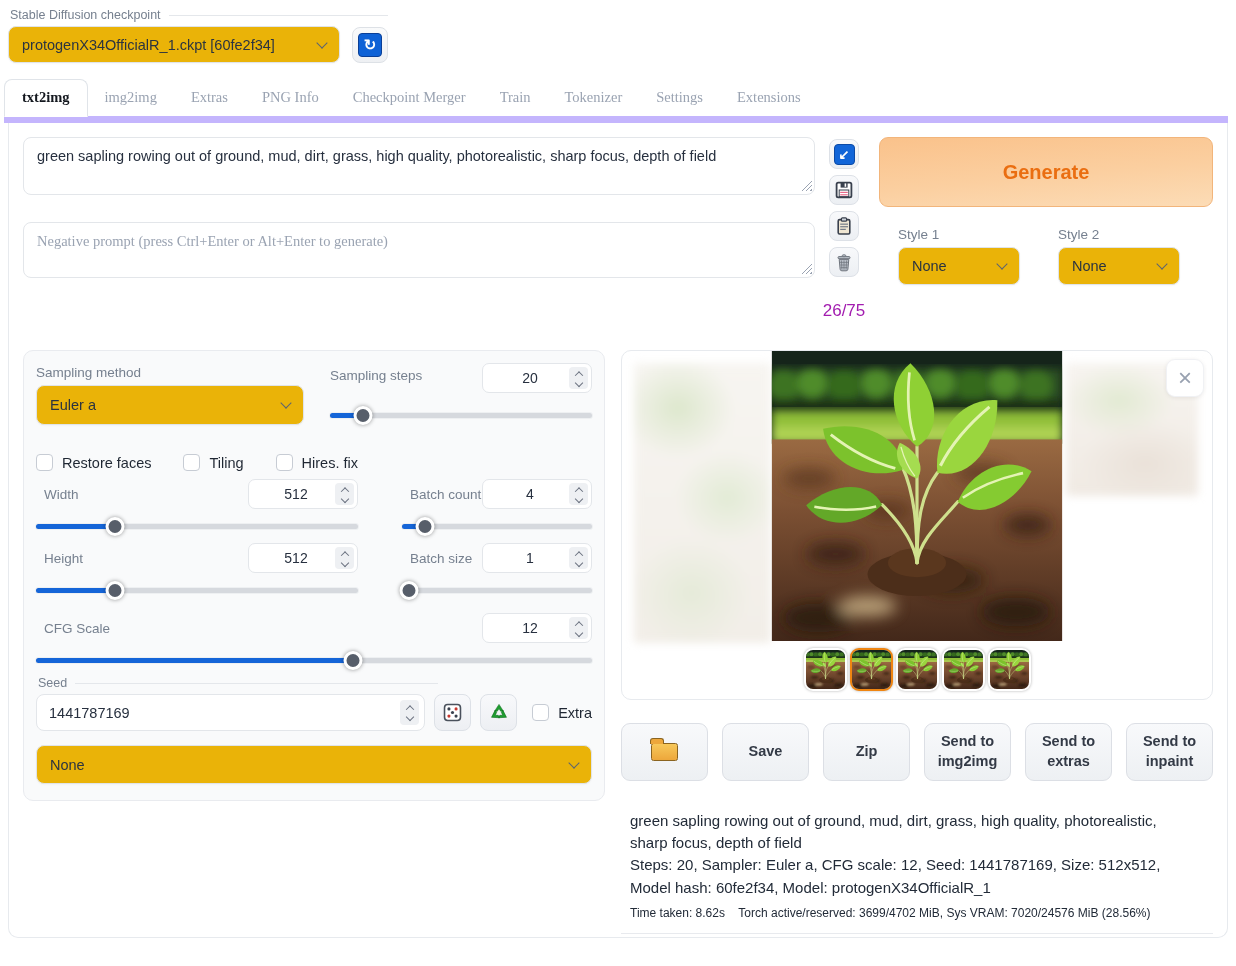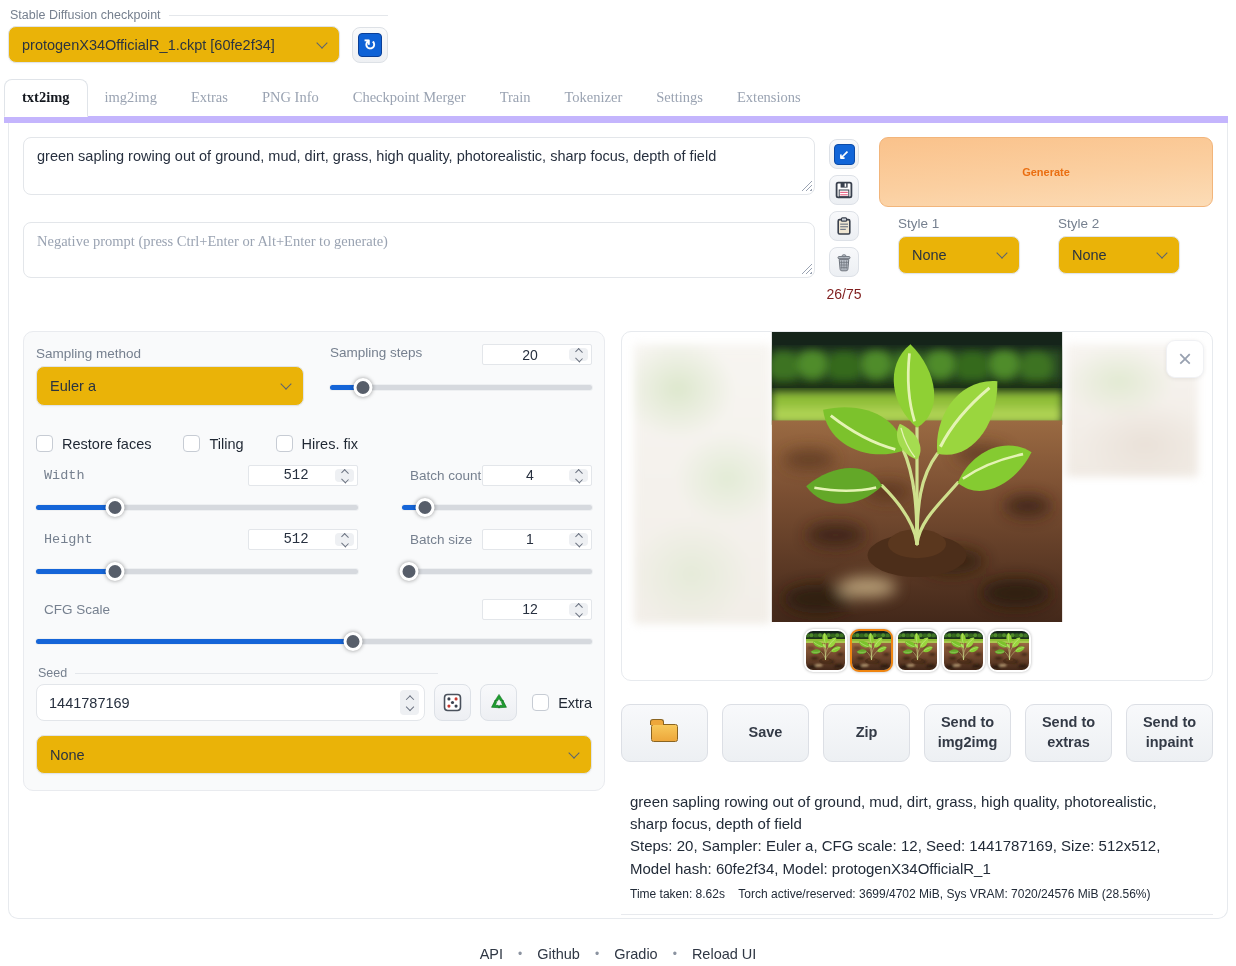--- a/index.html
+++ b/index.html
@@ -8,21 +8,21 @@
 
   
   .field-label { display:flex; align-items:center; font-size:12.5px; color:#76808f; padding:0 0 4px 2px; }
   .field-label .legend-line { flex:1; height:1px; background:#e4e7eb; margin-left:8px; }
   .select { height:37px; background:#eab308; border:1px solid #e0e4e9; border-radius:8px; display:flex; align-items:center;
             justify-content:space-between; padding:0 13px; font-size:14.5px; color:#2b3440; box-shadow:0 1px 2px rgba(0,0,0,.03); cursor:pointer; }
   .chev { width:8px; height:8px; border-right:1.7px solid #5b6472; border-bottom:1.7px solid #5b6472; transform:rotate(45deg); margin-top:-4px; }
   .chev-sm { width:6px; height:6px; border-right:1.4px solid #6b7280; border-bottom:1.4px solid #6b7280; }
   .up { transform:rotate(-135deg) translate(-1px,-1px); }
   .dn { transform:rotate(45deg); margin-top:1px; }
-  .num-box { width:110px; height:21px; background:#fff; border:1px solid #e3e6ea; border-radius:2px; position:relative; display:flex; }
+  .num-box { width:110px; height:30px; background:#fff; border:1px solid #e3e6ea; border-radius:7px; position:relative; display:flex; }
   .num-box input { border:none; outline:none; width:100%; text-align:center; font-size:14px; color:#27303f; font-family:inherit; background:transparent; padding-right:14px;}
   .spins { position:absolute; right:3px; top:3px; bottom:3px; width:19px; background:#eef0f3; border-radius:4px; display:flex; flex-direction:column; align-items:center; justify-content:center; gap:2px; cursor:pointer;}
   .slider { position:relative; height:18px; }
   .slider .track { position:absolute; left:0; right:0; top:7px; height:4.5px; background:#d6d9de; border-radius:3px; box-shadow:0 0 0 1px #eef0f2; }
   .slider .fill { position:absolute; left:0; top:7px; height:4.5px; background:#1565d8; border-radius:3px; }
   .slider .knob { position:absolute; top:0; width:19px; height:19px; border-radius:50%; background:#575e6a; border:3px solid #fff;
                   box-shadow:0 0 4px rgba(0,0,0,.4); transform:translateX(-50%); cursor:grab; }
   .checkbox { width:17px; height:17px; background:#fff; border:1.5px solid #c7ccd4; border-radius:4px; cursor:pointer; flex:none; }
   .icon-btn { width:30px; height:30px; border-radius:8px; background:linear-gradient(#f8f9fb,#ecEFF3); border:1px solid #dde1e7;
               display:flex; align-items:center; justify-content:center; cursor:pointer; }
@@ -52,50 +52,50 @@
   .ta-wrap { position:relative; }
   textarea { width:100%; border:1px solid #e3e6ea; border-radius:8px; padding:10px 13px; font-family:inherit; font-size:14.5px;
              color:#27303f; resize:none; display:block; }
   textarea::placeholder { color:#9aa3b2; }
   .grip { position:absolute; right:3px; bottom:4px; width:11px; height:11px;
           background:repeating-linear-gradient(135deg, transparent 0 2px, #9aa3b2 2px 3px);
           clip-path:polygon(100% 0,100% 100%,0 100%); pointer-events:none; }
   .tools-col { width:32px; display:flex; flex-direction:column; gap:6px; align-items:center; padding-top:2px; }
   .arrow-glyph { width:21px; height:21px; background:#1165d8; border:1px solid #0b4aa6; border-radius:4px; color:#fff;
                  font-size:13px; font-weight:bold; display:flex; align-items:center; justify-content:center; }
-  .counter { font-size:14px; color:#7f1d1d; margin-top:3px; }
+  .counter { font-size:17px; color:#a21caf; margin-top:18px; }
   .gen-col { flex:1; padding-left:6px; }
   .generate-btn { width:100%; height:70px; border-radius:9px; border:1px solid #f2b57b;
                   background:linear-gradient(175deg,#fac28b 0%,#fbcfa0 55%,#fcdcb6 100%);
-                  color:#ea6e11; font-weight:bold; font-size:11px; display:flex; align-items:center; justify-content:center;
+                  color:#ea6e11; font-weight:bold; font-size:20px; display:flex; align-items:center; justify-content:center;
                   cursor:pointer; font-family:inherit; }
-  .styles-row { display:flex; gap:38px; margin-top:9px; padding-left:19px; }
+  .styles-row { display:flex; gap:38px; margin-top:20px; padding-left:19px; }
   .style-field { width:122px; }
   .style-field .select { height:38px; }
 
   
   .bottomrow { display:flex; gap:16px; margin-top:29px; align-items:flex-start; }
 
   
   .settings { width:582px; background:#f9fafb; border:1px solid #e9ebef; border-radius:10px; padding:14px 12px 16px; }
   .s-label { font-size:13.5px; color:#76808f; padding-bottom:5px; }
   .row-flex { display:flex; gap:26px; }
   .samp-left { width:268px; }
   .samp-right { flex:1; }
   .head-flex { display:flex; align-items:center; justify-content:space-between; }
   .cb-row { display:flex; gap:32px; margin-top:29px; align-items:center; }
   .cb-item { display:flex; gap:9px; align-items:center; font-size:14.5px; color:#1f2733; cursor:pointer; }
   .dim-grid { display:flex; gap:44px; margin-top:9px; }
-  .dim-left { width:322px;font-family:Liberation Mono, monospace; }
+  .dim-left { width:322px; }
   .dim-right { flex:1; }
   .dim-head { display:flex; align-items:center; justify-content:space-between; height:28px; }
   .dim-head .s-label { padding:0 0 0 8px; }
   .dim-slider { margin-top:9px; }
   .cfg-block { margin-top:15px; }
-  .seed-block { margin-top:16px; }
+  .seed-block { margin-top:7px; }
   .seed-row { display:flex; gap:9px; align-items:center; }
   .seed-input { flex:1; max-width:402px; height:37px; background:#fff; border:1px solid #e3e6ea; border-radius:8px;
                 position:relative; display:flex; align-items:center; }
   .seed-input input { border:none; outline:none; width:100%; font-size:14.5px; color:#27303f; font-family:inherit; background:transparent; padding:0 30px 0 12px; }
   .seed-input .spins { top:5px; bottom:5px; right:5px; background:#eef0f3; }
   .seed-btn { width:37px; height:37px; border-radius:8px; background:linear-gradient(#f8f9fb,#edeff3); border:1px solid #dde1e7;
               display:flex; align-items:center; justify-content:center; cursor:pointer; }
   .extra-cb { display:flex; gap:9px; align-items:center; margin-left:6px; font-size:14.5px; color:#1f2733; }
   .script-block { margin-top:14px; }
   .script-select { height:39px; }

